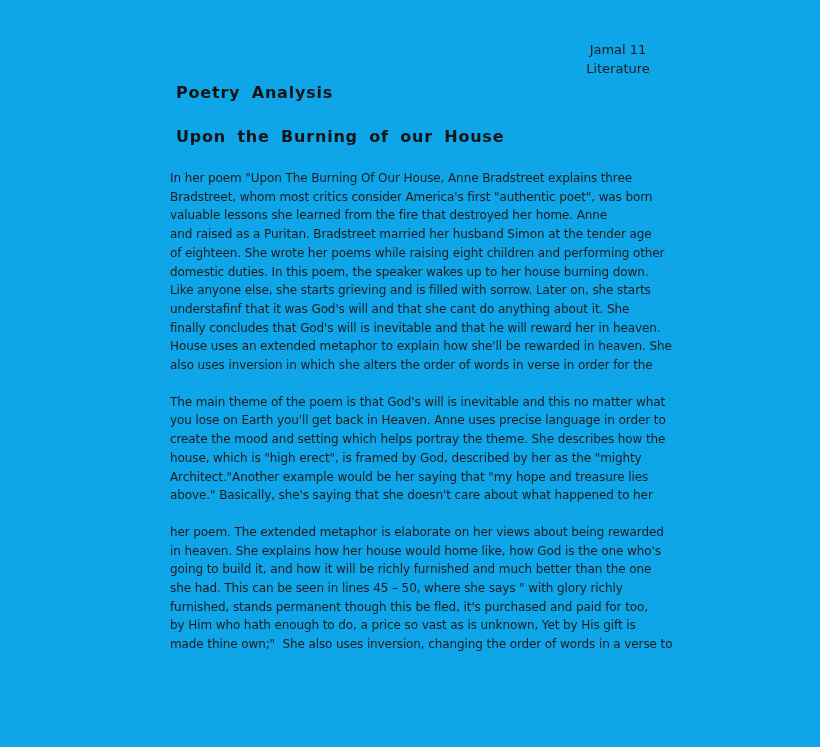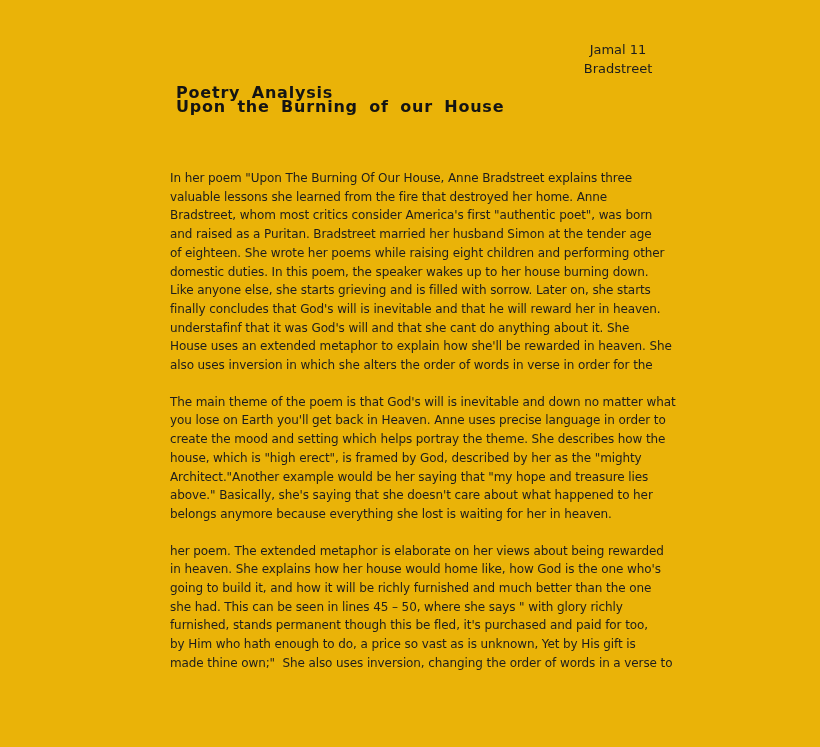--- a/index.html
+++ b/index.html
@@ -32,74 +32,73 @@
     position: absolute;
     left: 176px;
     font-weight: bold;
     font-size: 16px;
     letter-spacing: 0.8px;
     word-spacing: 5px;
     color: #141414;
     white-space: nowrap;
   }
   .title-assignment { top: 83px; text-align: center; }
-  .title-essay { top: 97px; }
+  .title-essay { top: 127px; }
   .essay {
     position: absolute;
     top: 169px;
     left: 170px;
     width: 520px;
     font-size: 12px;
     line-height: 18.7px;
     letter-spacing: -0.1px;
     color: #1d1d1d;
   }
   .paragraph {
     margin: 0 0 18px 0;
   }
   .paragraph .line {
     white-space: pre;
   }
 </style>
 </head>
 <body>
 
-<div class="sheet" style="background: #eab308; color: rgb(29, 29, 29);">
+<div class="sheet" style="background: #0ea5e9; color: rgb(29, 29, 29);">
 
   <div class="header-block">
     <div>Jamal 11</div>
-    <div>Bradstreet</div>
+    <div>Literature</div>
   </div>
 
   <div class="title title-assignment">Poetry Analysis</div>
 
   <div class="title title-essay">Upon the Burning of our House</div>
 
   <div class="essay">
     <div class="paragraph">
         <div class="line">In her poem "Upon The Burning Of Our House, Anne Bradstreet explains three</div>
+        <div class="line">Bradstreet, whom most critics consider America's first "authentic poet", was born</div>
         <div class="line">valuable lessons she learned from the fire that destroyed her home. Anne</div>
-        <div class="line">Bradstreet, whom most critics consider America's first "authentic poet", was born</div>
         <div class="line">and raised as a Puritan. Bradstreet married her husband Simon at the tender age</div>
         <div class="line">of eighteen. She wrote her poems while raising eight children and performing other</div>
         <div class="line">domestic duties. In this poem, the speaker wakes up to her house burning down.</div>
         <div class="line">Like anyone else, she starts grieving and is filled with sorrow. Later on, she starts</div>
+        <div class="line">understafinf that it was God's will and that she cant do anything about it. She</div>
         <div class="line">finally concludes that God's will is inevitable and that he will reward her in heaven.</div>
-        <div class="line">understafinf that it was God's will and that she cant do anything about it. She</div>
         <div class="line">House uses an extended metaphor to explain how she'll be rewarded in heaven. She</div>
         <div class="line">also uses inversion in which she alters the order of words in verse in order for the</div>
       </div>
     <div class="paragraph">
-        <div class="line">The main theme of the poem is that God's will is inevitable and down no matter what</div>
+        <div class="line">The main theme of the poem is that God's will is inevitable and this no matter what</div>
         <div class="line">you lose on Earth you'll get back in Heaven. Anne uses precise language in order to</div>
         <div class="line">create the mood and setting which helps portray the theme. She describes how the</div>
         <div class="line">house, which is "high erect", is framed by God, described by her as the "mighty</div>
         <div class="line">Architect."Another example would be her saying that "my hope and treasure lies</div>
         <div class="line">above." Basically, she's saying that she doesn't care about what happened to her</div>
-        <div class="line">belongs anymore because everything she lost is waiting for her in heaven.</div>
       </div>
     <div class="paragraph">
         <div class="line">her poem. The extended metaphor is elaborate on her views about being rewarded</div>
         <div class="line">in heaven. She explains how her house would home like, how God is the one who's</div>
         <div class="line">going to build it, and how it will be richly furnished and much better than the one</div>
         <div class="line">she had. This can be seen in lines 45 – 50, where she says " with glory richly</div>
         <div class="line">furnished, stands permanent though this be fled, it's purchased and paid for too,</div>
         <div class="line">by Him who hath enough to do, a price so vast as is unknown, Yet by His gift is</div>
         <div class="line">made thine own;"  She also uses inversion, changing the order of words in a verse to</div>
       </div>

